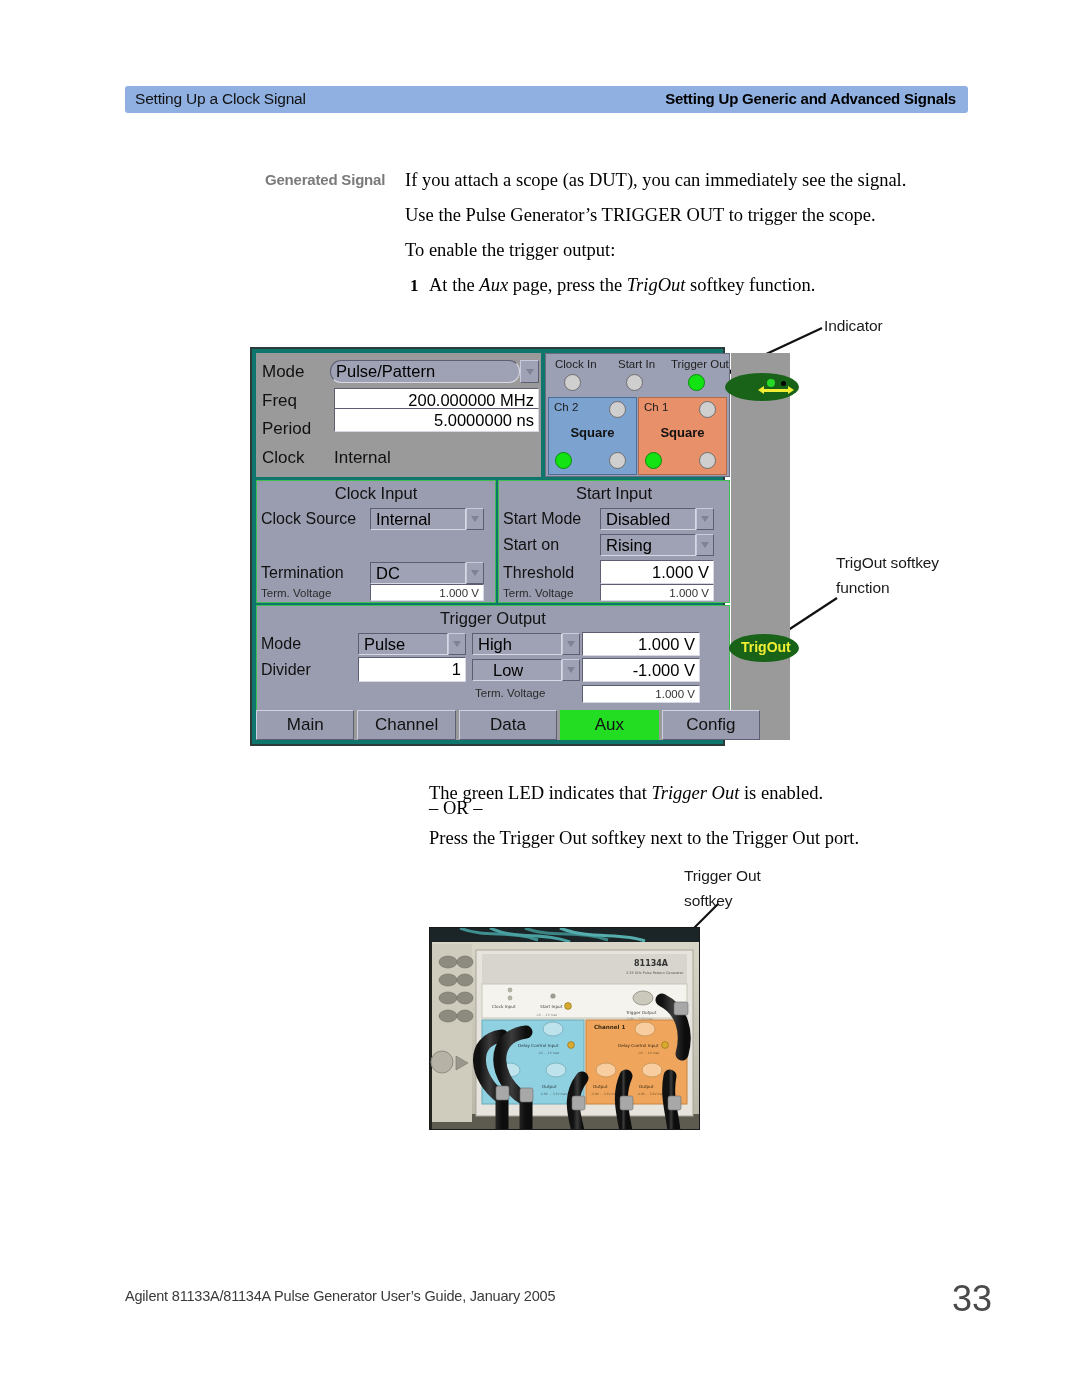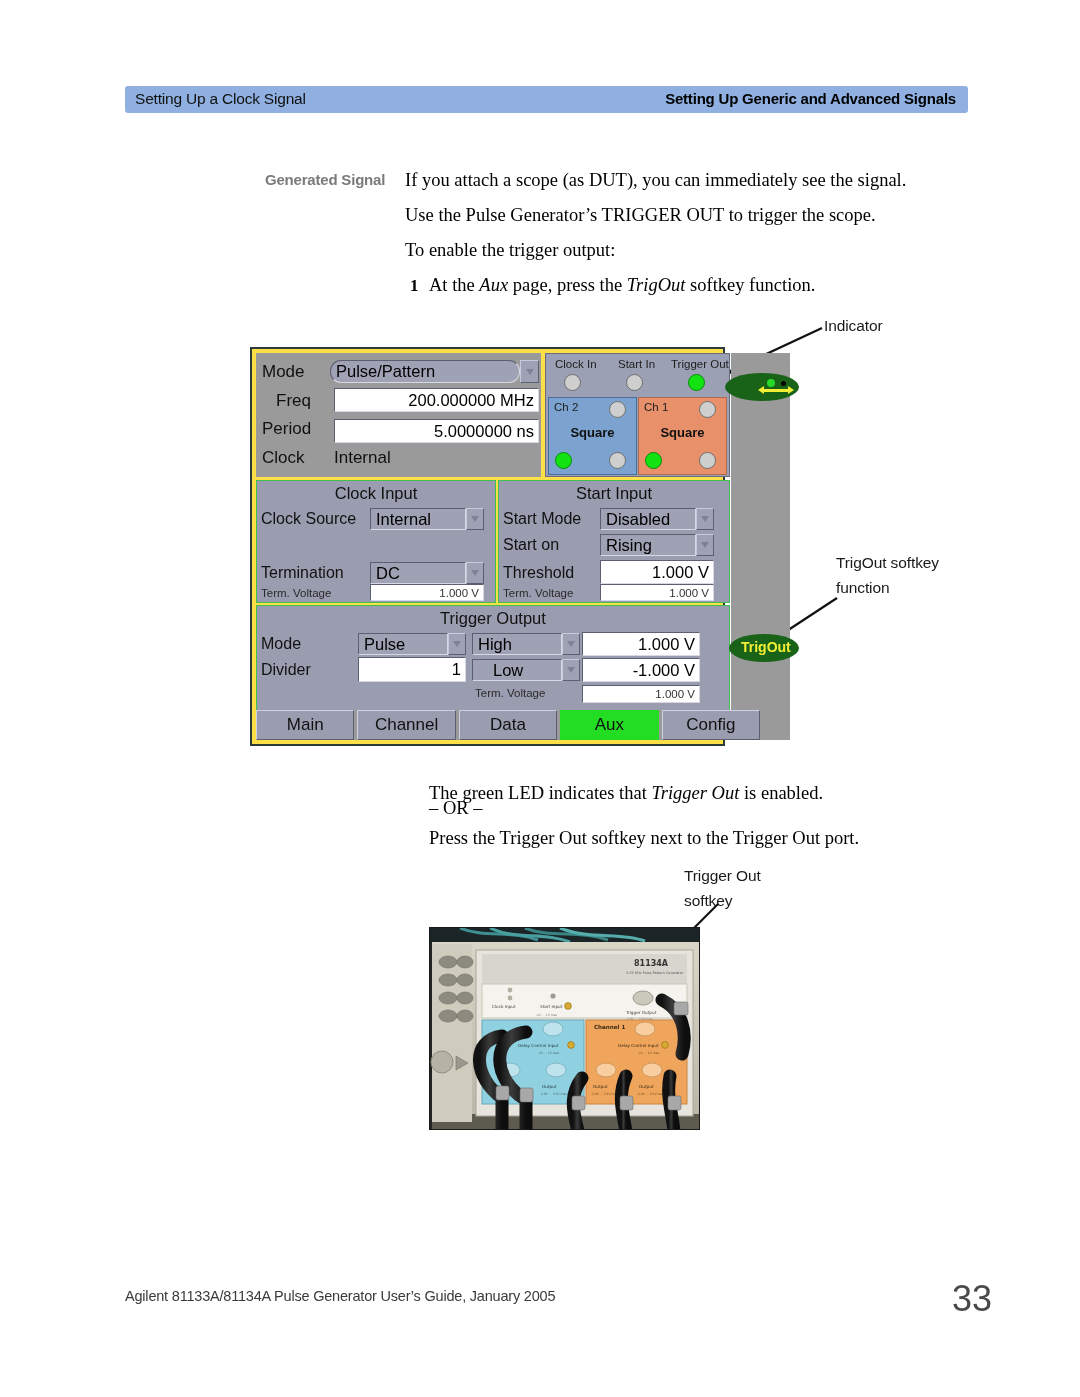--- a/index.html
+++ b/index.html
@@ -89,21 +89,21 @@
     letter-spacing: -0.1px;
   }
 
   
   #instrument {
     position: absolute;
     left: 250px;
     top: 347px;
     width: 475px;
     height: 399px;
-    background: #fde047;
+    background: #0f766e;
     border: 2px solid #2d3a3a;
     box-sizing: border-box;
   }
 
   
   #top-settings {
     position: absolute;
     left: 4px; top: 4px;
     width: 285px; height: 124px;
     background: #9a9a9a;
@@ -421,25 +421,25 @@
   <polygon points="12,52 34,42 30,60" fill="#111"></polygon>
 </svg>
 
 <div id="instrument">
 
   <div id="top-settings">
     <div class="lbl" style="left:6px; top:9px;">Mode</div>
     <div class="field combo left" style="left:74px; top:7px; width:190px; height:23px;border-radius:11px;">Pulse/Pattern</div>
     <div class="combo-arrow" style="left:264px; top:7px; width:19px; height:23px;"></div>
 
-    <div class="lbl" style="left:20px; top:38px;">Freq</div>
+    <div class="lbl" style="left:6px; top:38px;">Freq</div>
     <div class="field right" style="left:78px; top:35px; width:205px; height:24px;">200.000000 MHz</div>
 
     <div class="lbl" style="left:6px; top:66px;">Period</div>
-    <div class="field right" style="left:78px; top:66px; width:205px; height:24px;">5.0000000 ns</div>
+    <div class="field right" style="left:78px; top:55px; width:205px; height:24px;">5.0000000 ns</div>
 
     <div class="lbl" style="left:6px; top:95px;">Clock</div>
     <div class="lbl" style="left:78px; top:95px;">Internal</div>
   </div>
 
   <div id="conn-panel">
     <div class="conn-lbl" style="left:9px; top:4px;">Clock In</div>
     <div class="port" style="left:18px; top:20px;"></div>
 
     <div class="conn-lbl" style="left:72px; top:4px;">Start In</div>

